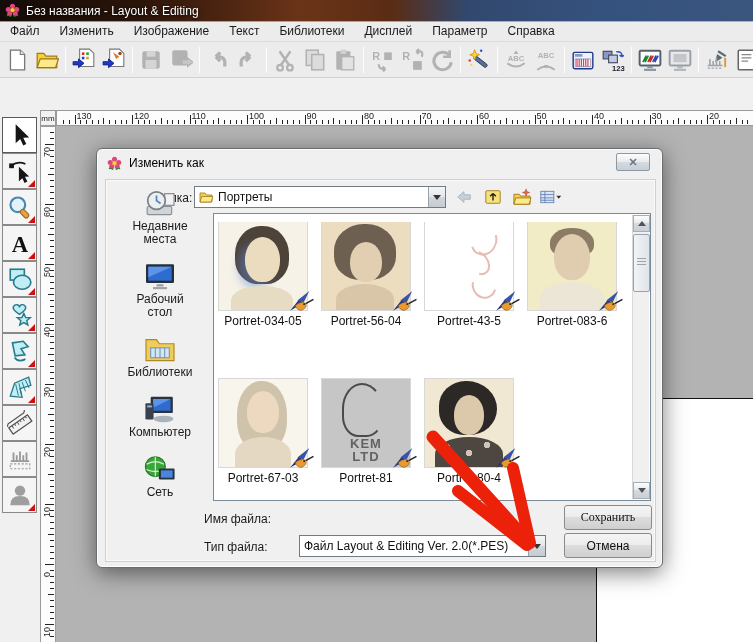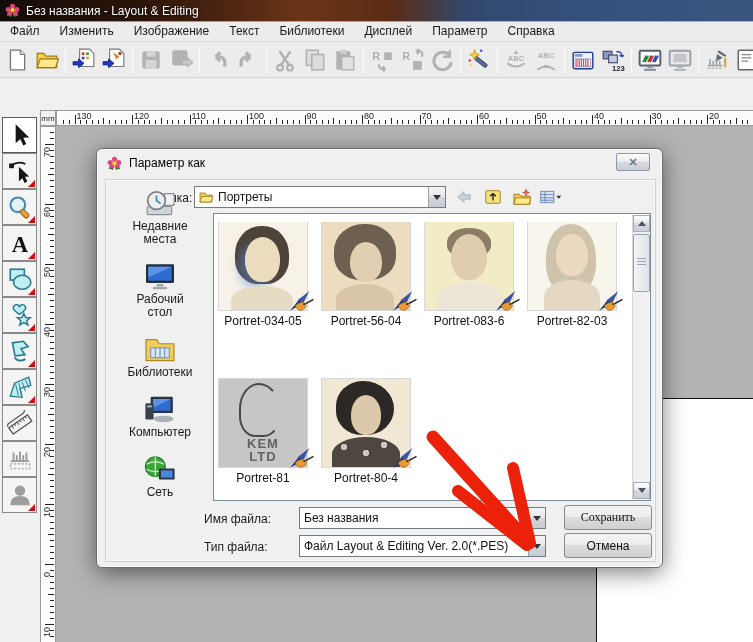--- a/index.html
+++ b/index.html
@@ -691,21 +691,21 @@
             <g fill="#e0457e">
               <circle cx="8" cy="3.5" r="2.7"></circle>
               <circle cx="3.5" cy="7" r="2.7"></circle>
               <circle cx="12.5" cy="7" r="2.7"></circle>
               <circle cx="5" cy="11.5" r="2.7"></circle>
               <circle cx="11" cy="11.5" r="2.7"></circle>
             </g>
             <circle cx="8" cy="7.6" r="2.3" fill="#ffd23a" stroke="#c87818" stroke-width="0.5"></circle>
             <path d="M2 13.5 Q5 12.5 6.5 14.5 M14 13.5 Q11 12.5 9.5 14.5" stroke="#2a8a2a" stroke-width="1.3" fill="none"></path>
           </svg></span>
-      <span class="ttl">Параметр как</span>
+      <span class="ttl">Изменить как</span>
     </div>
     <div class="dlg-close">
         <span>✕</span>
       </div>
     <div class="dlg-frame"></div>
 
     <div class="row-label" style="left:58px; top:42px;">Папка:</div>
     <div class="combo" style="left:97px; top:37px; width:252px;">
       <span class="fold-ic"><svg viewBox="0 0 14 12">
             <path d="M1 2 H6 L7.5 4 H13 V11 H1 Z" fill="#f6cf4e" stroke="#a07818" stroke-width="0.8"></path>
@@ -822,20 +822,37 @@
                 <path d="M3 20 L12 8.5 L15 13 Z" fill="#24367c"></path>
                 <path d="M10 10 L21.5 1 L16 12 Z" fill="#3a52a8"></path>
                 <path d="M8 15 Q13 10 18 13 Q20 17 14 19.5 Q9.5 19.5 8 15Z" fill="#e89a30" stroke="#8a5a10" stroke-width="0.6"></path>
                 <path d="M18 13 L25.5 9" stroke="#222" stroke-width="1.4"></path>
                 <circle cx="16.5" cy="13.5" r="0.9" fill="#111"></circle>
               </svg>
             </div>
             <span class="tlabel">Portret-56-04</span>
           </div>
           <div class="thumb">
+            <div class="timg st-floral">
+              <div class="inner" style="background:#ffffff">
+                <div class="fl fl1"></div>
+                <div class="fl fl2"></div>
+                <div class="fl fl3"></div>
+              </div>
+              <svg class="bird" viewBox="0 0 26 22">
+                <path d="M3 20 L12 8.5 L15 13 Z" fill="#24367c"></path>
+                <path d="M10 10 L21.5 1 L16 12 Z" fill="#3a52a8"></path>
+                <path d="M8 15 Q13 10 18 13 Q20 17 14 19.5 Q9.5 19.5 8 15Z" fill="#e89a30" stroke="#8a5a10" stroke-width="0.6"></path>
+                <path d="M18 13 L25.5 9" stroke="#222" stroke-width="1.4"></path>
+                <circle cx="16.5" cy="13.5" r="0.9" fill="#111"></circle>
+              </svg>
+            </div>
+            <span class="tlabel">Portret-43-5</span>
+          </div>
+          <div class="thumb">
             <div class="timg st-man">
               <div class="inner" style="background:#f2ecc6">
                 <div class="hair"></div>
                 <div class="faceo"></div>
                 <div class="bust"></div>
               </div>
               <svg class="bird" viewBox="0 0 26 22">
                 <path d="M3 20 L12 8.5 L15 13 Z" fill="#24367c"></path>
                 <path d="M10 10 L21.5 1 L16 12 Z" fill="#3a52a8"></path>
                 <path d="M8 15 Q13 10 18 13 Q20 17 14 19.5 Q9.5 19.5 8 15Z" fill="#e89a30" stroke="#8a5a10" stroke-width="0.6"></path>
@@ -853,21 +870,21 @@
                 <div class="bust"></div>
               </div>
               <svg class="bird" viewBox="0 0 26 22">
                 <path d="M3 20 L12 8.5 L15 13 Z" fill="#24367c"></path>
                 <path d="M10 10 L21.5 1 L16 12 Z" fill="#3a52a8"></path>
                 <path d="M8 15 Q13 10 18 13 Q20 17 14 19.5 Q9.5 19.5 8 15Z" fill="#e89a30" stroke="#8a5a10" stroke-width="0.6"></path>
                 <path d="M18 13 L25.5 9" stroke="#222" stroke-width="1.4"></path>
                 <circle cx="16.5" cy="13.5" r="0.9" fill="#111"></circle>
               </svg>
             </div>
-            <span class="tlabel">Portret-82-03</span>
+            <span class="tlabel">Portret-67-03</span>
           </div>
           <div class="thumb">
             <div class="timg st-kem">
               <div class="inner" style="background:#c6c6c6">
                 <div class="profile"></div>
                 <div class="kemtx">KEM<br>LTD</div>
               </div>
               <svg class="bird" viewBox="0 0 26 22">
                 <path d="M3 20 L12 8.5 L15 13 Z" fill="#24367c"></path>
                 <path d="M10 10 L21.5 1 L16 12 Z" fill="#3a52a8"></path>
@@ -899,24 +916,20 @@
       <div class="vscroll">
         <div class="sc-btn sc-up"></div>
         <div class="sc-thumb">
             <div class="sc-grip"></div>
           </div>
         <div class="sc-btn sc-dn"></div>
       </div>
     </div>
 
     <div class="row-label" style="left:107px; top:363px;">Имя файла:</div>
-    <div class="combo" style="left:202px; top:358px; width:247px;">
-      <span class="cval">Без названия</span>
-      <span class="combo-arrow"></span>
-    </div>
     <div class="btn" style="left:467px; top:356px;font-family:Liberation Serif, serif;">Сохранить</div>
 
     <div class="row-label" style="left:107px; top:391px;">Тип файла:</div>
     <div class="combo" style="left:202px; top:386px; width:247px;">
       <span class="cval">Файл Layout &amp; Editing Ver. 2.0(*.PES)</span>
       <span class="combo-arrow"></span>
     </div>
     <div class="btn" style="left:467px; top:384px;">Отмена</div>
   </div>
 

